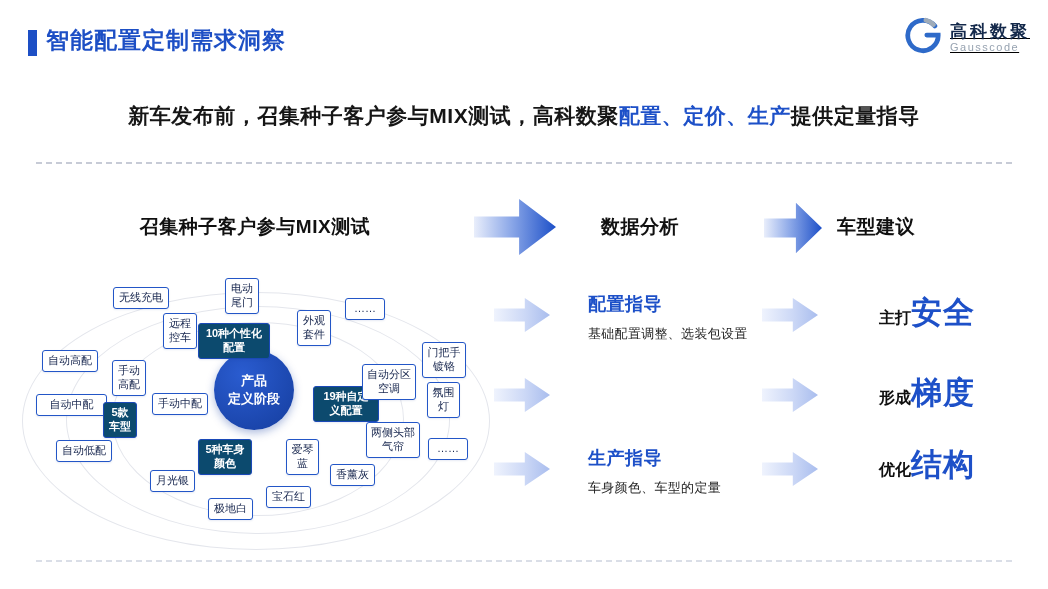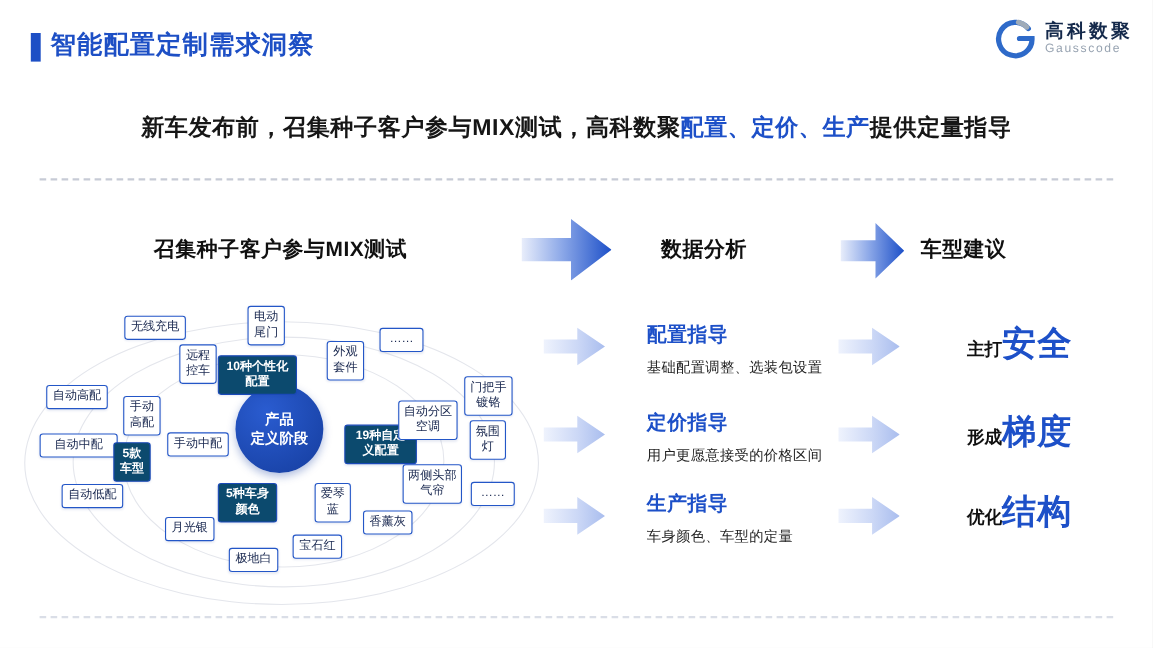--- a/index.html
+++ b/index.html
@@ -4,21 +4,21 @@
 <style>
   * { margin:0; padding:0; box-sizing:border-box; }
   html,body { background:#e9e9e9; }
   body { font-family:"Liberation Sans","DejaVu Sans",sans-serif; }
   .slide { position:relative; width:1048px; height:589px; background:#ffffff; overflow:hidden; margin:0 auto; }
   .abs { position:absolute; }
 
   
   .title-bar { left:28px; top:30px; width:9px; height:26px; background:#1d4fc5; }
   .title { left:46px; top:25px; font-size:23px; font-weight:800; color:#1d4fc5; letter-spacing:1px; }
-  .logo { right:18px; top:16px; display:flex; align-items:center; gap:8px; }
+  .logo { right:18px; top:16px; display:flex; align-items:flex-end; gap:8px;text-decoration:underline; }
   .logo-text { display:flex; flex-direction:column; line-height:1.15; }
   .logo-name { font-size:17px; font-weight:800; color:#14294b; letter-spacing:3px; }
   .logo-sub { font-size:11px; color:#97a3b1; letter-spacing:1.5px; }
 
   
   .subtitle { left:0; top:102px; width:100%; text-align:center; font-size:21px; font-weight:600; color:#161616; letter-spacing:0.5px; }
   .subtitle .hl { color:#1d50c8; font-weight:800; }
 
   .dash { border-top:2px dashed #c7cbd6; height:0; }
   .dash.top { left:36px; top:162px; width:976px; }
@@ -124,24 +124,20 @@
   </div>
 
   <div class="abs small-arrow" style="left:494px;top:296px"></div>
   <div class="abs small-arrow" style="left:494px;top:376px"></div>
   <div class="abs small-arrow" style="left:494px;top:450px"></div>
 
   <div class="abs ana-row" style="left:588px;top:292px">
     <div class="ana-title">配置指导</div>
     <div class="ana-desc">基础配置调整、选装包设置</div>
   </div>
-  <div class="abs ana-row" style="left:588px;top:372px">
-    <div class="ana-title">定价指导</div>
-    <div class="ana-desc">用户更愿意接受的价格区间</div>
-  </div>
   <div class="abs ana-row" style="left:588px;top:446px">
     <div class="ana-title">生产指导</div>
     <div class="ana-desc">车身颜色、车型的定量</div>
   </div>
 
   <div class="abs small-arrow" style="left:762px;top:296px"></div>
   <div class="abs small-arrow" style="left:762px;top:376px"></div>
   <div class="abs small-arrow" style="left:762px;top:450px"></div>
 
   <div class="abs sug" style="left:842px;top:292px">

